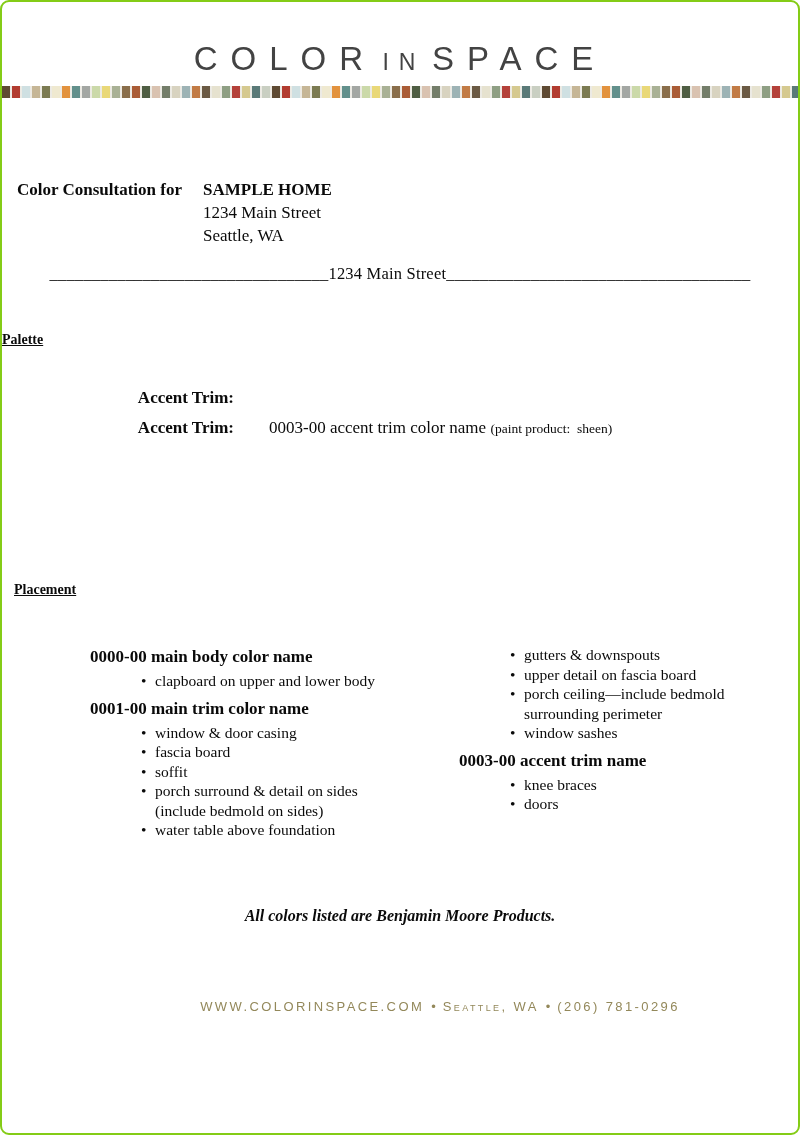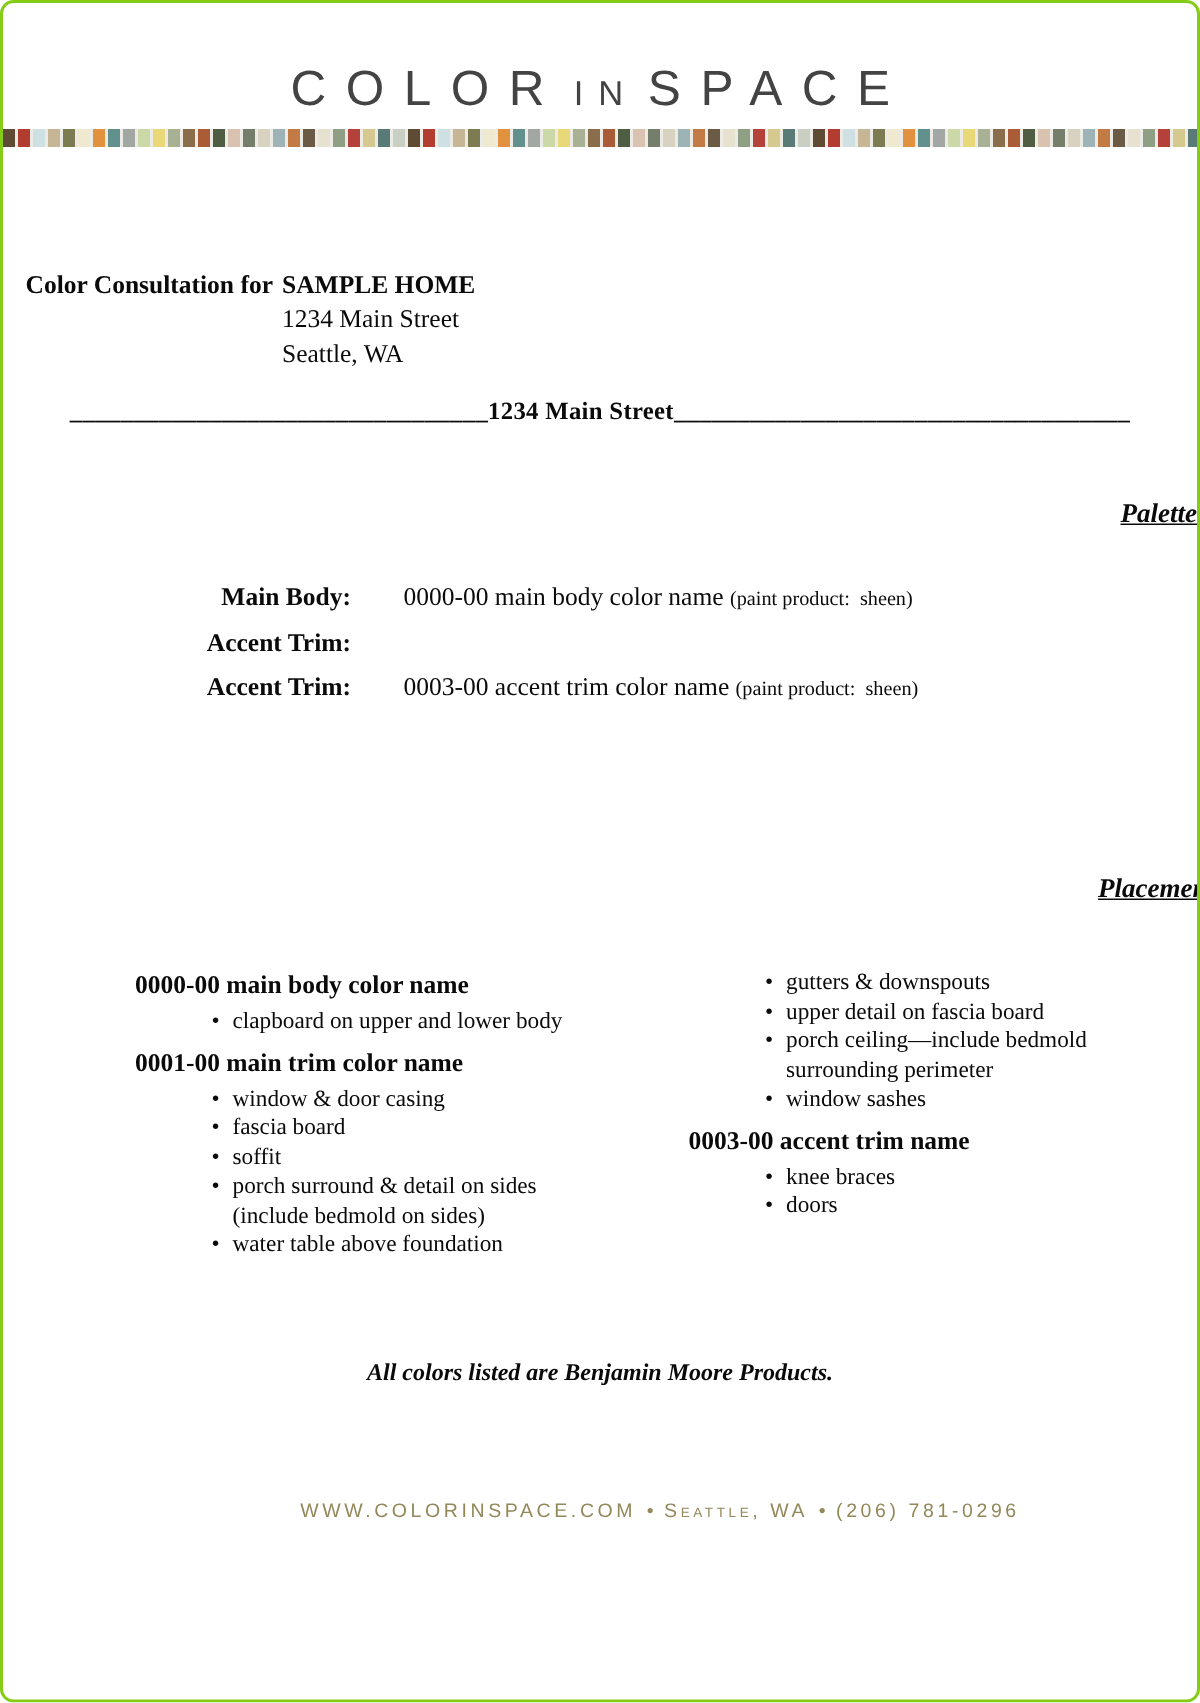--- a/index.html
+++ b/index.html
@@ -26,35 +26,35 @@
   .logo .small{font-size:23px;letter-spacing:10px;font-weight:400;margin:0 2px;}
   
   .stripe{
     position:absolute;top:84px;left:0;width:100%;height:12px;
     display:flex;gap:2px;overflow:hidden;background:#eceae4;
   }
   .stripe .cell{flex:0 0 8px;height:12px;}
   
   .consult{
     position:absolute;top:176px;left:15px;
-    display:flex;gap:6px;
+    display:flex;gap:21px;
     font-size:17px;line-height:23px;
   }
   .consult .label{font-weight:bold;white-space:nowrap;}
   .consult .addr .name{font-weight:bold;}
   
   .addr-rule{
     position:absolute;top:262px;left:0;width:100%;
-    text-align:center;font-size:16.5px;font-weight:bold;
+    text-align:center;font-size:16.5px;font-weight:normal;
     white-space:nowrap;letter-spacing:0.2px;
   }
   
   .sec-heading{
-    position:absolute;left:0;width:100%;text-align:right;
-    font-size:18px;font-weight:bold;text-decoration:underline;font-style:italic;
+    position:absolute;left:0;width:100%;text-align:left;
+    font-size:14px;font-weight:bold;text-decoration:underline;
   }
   .palette-heading{top:330px;}
   .placement-heading{top:580px;padding-left:12px;}
   
   .palette-table{position:absolute;top:381px;left:0;width:100%;}
   .prow{display:flex;line-height:29.5px;}
   .plabel{width:232px;text-align:right;font-weight:bold;font-size:17px;}
   .pvalue{margin-left:35px;font-size:17px;}
   .pnote{font-size:13.5px;white-space:pre;}
   
@@ -186,24 +186,20 @@
       <div>Seattle, WA</div>
     </span>
   </div>
 
   <div class="addr-rule"><span>_________________________________</span><span>1234 Main Street</span><span>____________________________________</span></div>
 
   <div class="sec-heading palette-heading">Palette</div>
 
   <div class="palette-table">
       <div class="prow">
-        <span class="plabel">Main Body:</span>
-        <span class="pvalue">0000-00 main body color name <span class="pnote">(paint product:  sheen)</span></span>
-      </div>
-      <div class="prow">
         <span class="plabel">Accent Trim:</span>
       </div>
       <div class="prow">
         <span class="plabel">Accent Trim:</span>
         <span class="pvalue">0003-00 accent trim color name <span class="pnote">(paint product:  sheen)</span></span>
       </div>
     </div>
 
   <div class="sec-heading placement-heading">Placement</div>
 

